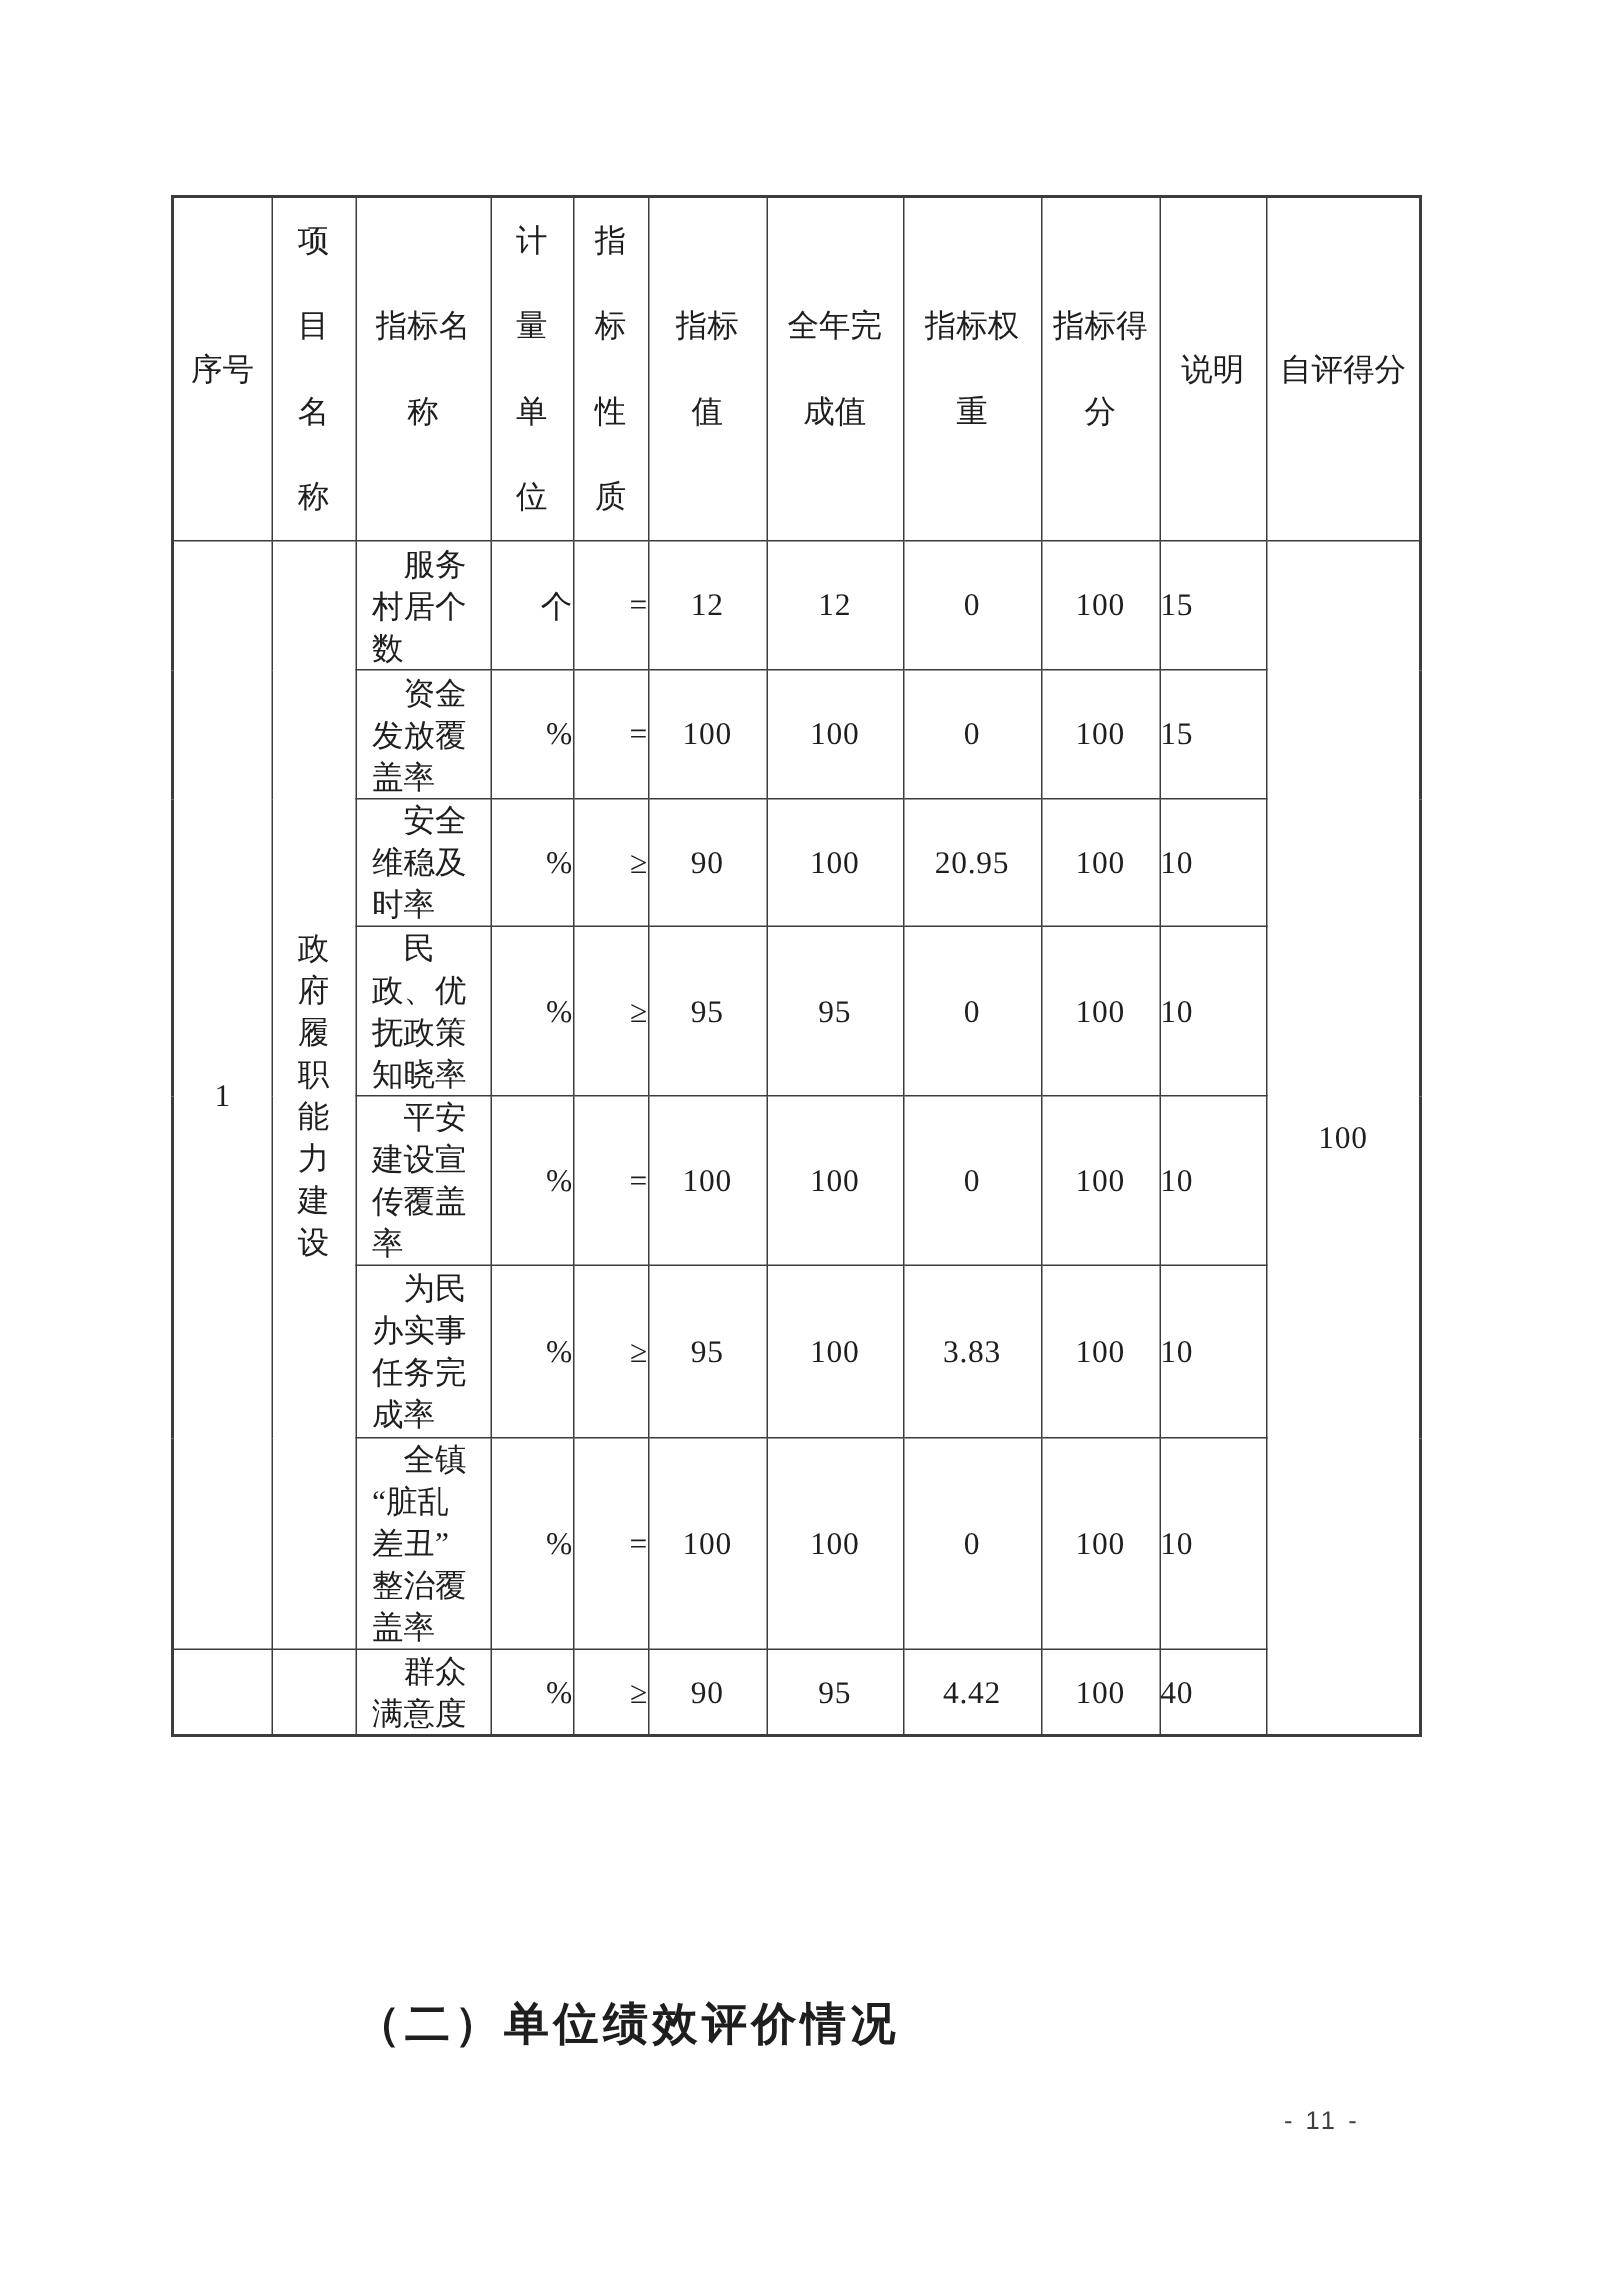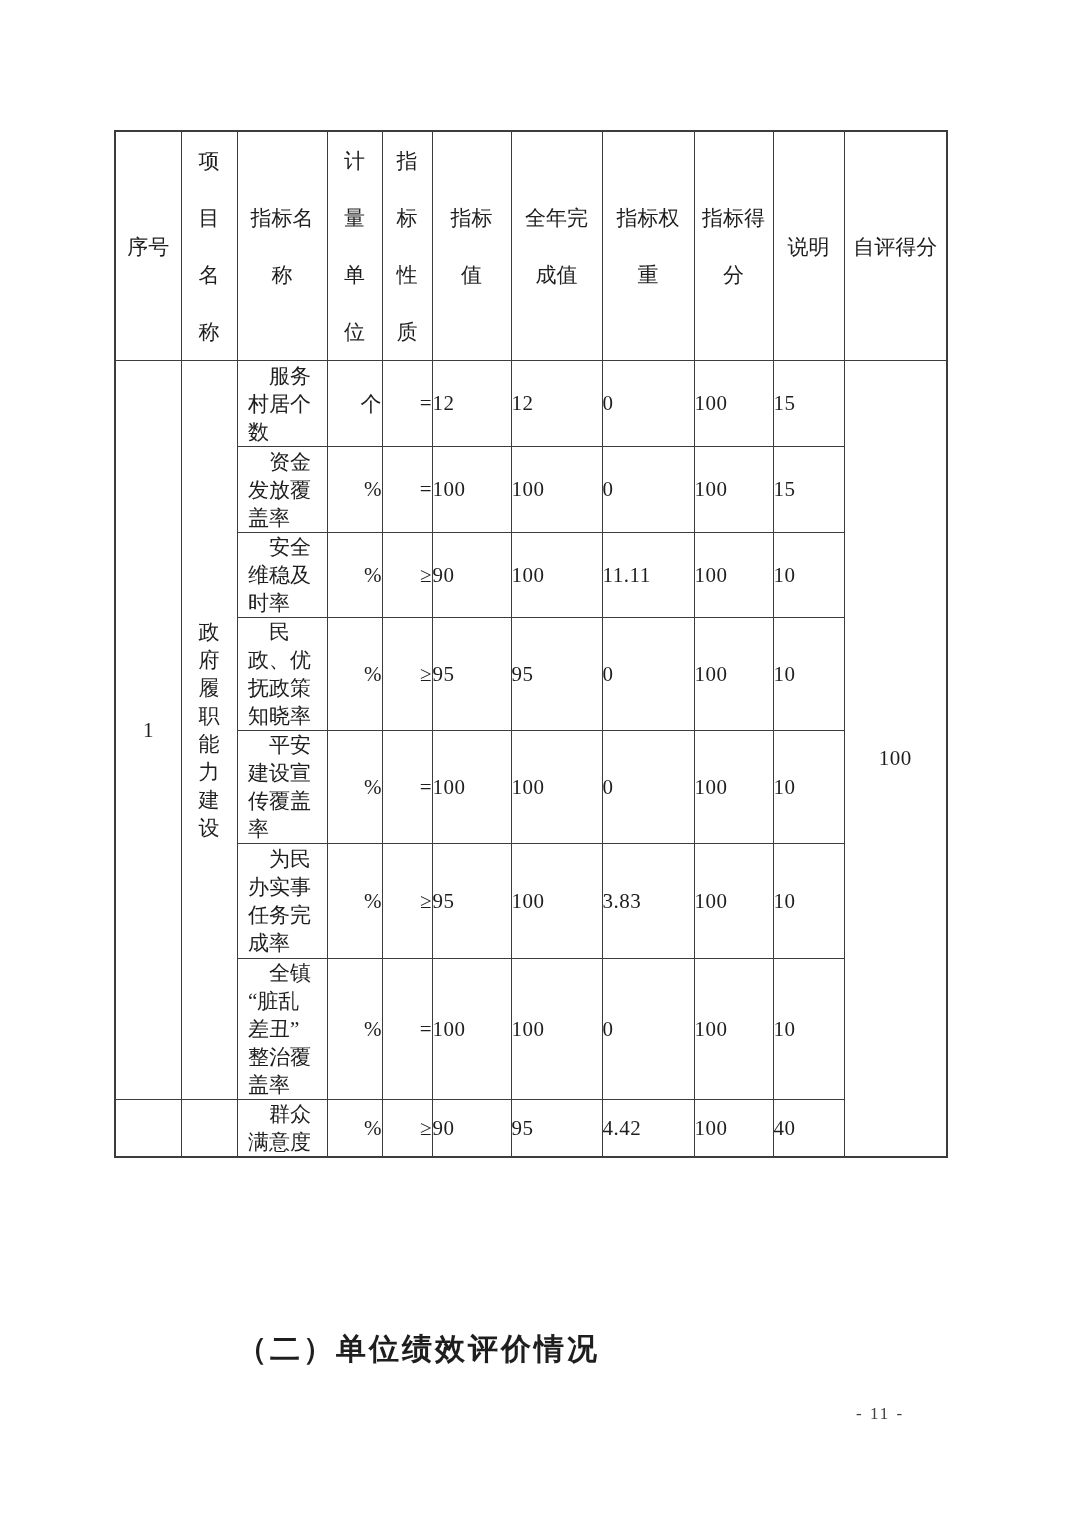--- a/index.html
+++ b/index.html
@@ -28,34 +28,34 @@
   
   td.name { vertical-align:middle;margin-top:26px; }
   td.name .nm {
     width:68px; margin:0 auto; text-align:left; text-indent:21px;
     white-space:pre-line; line-height:28px; font-size:21px;
   }
   
   td.unit { text-align:right; padding-right:9px; font-size:19px; }
   td.nat  { text-align:right; padding-right:2px; font-size:21px; }
   
-  td.num  { text-align:left; padding-right:12px; font-size:20px; letter-spacing:0.5px; }
+  td.num  { text-align:center; padding-right:12px; font-size:20px; letter-spacing:0.5px; }
   td.note { text-align:left; padding-right:10px; font-size:20px; letter-spacing:0.5px; }
   td.selfscore { text-align:center; font-size:20px; letter-spacing:0.5px; }
   
   .heading {
     position:absolute; left:237px; top:1329px;
     font-size:30px; font-weight:bold; letter-spacing:3px;
     font-family:Liberation Serif, serif;
   }
   
   .pageno {
     position:absolute; left:856px; top:1404px;
     font-size:17px; color:#3f3f3f; letter-spacing:2px;
-    font-family:Liberation Serif, serif;
+    font-family:Liberation Sans, sans-serif;
   }
 </style>
 </head>
 <body>
 
 <div class="page">
 
   <table class="perf">
     <colgroup>
       <col style="width:66px">
@@ -143,21 +143,21 @@
     <tr style="height:85px">
       <td class="name">
             <div class="nm">安全
 维稳及
 时率</div>
           </td>
       <td class="unit">%</td>
       <td class="nat">≥</td>
       <td class="num">90</td>
       <td class="num">100</td>
-      <td class="num">11.11</td>
+      <td class="num">20.95</td>
       <td class="num">100</td>
       <td class="note">10</td>
     </tr>
 
     <tr style="height:113px">
       <td class="name">
             <div class="nm">民
 政、优
 抚政策
 知晓率</div>

